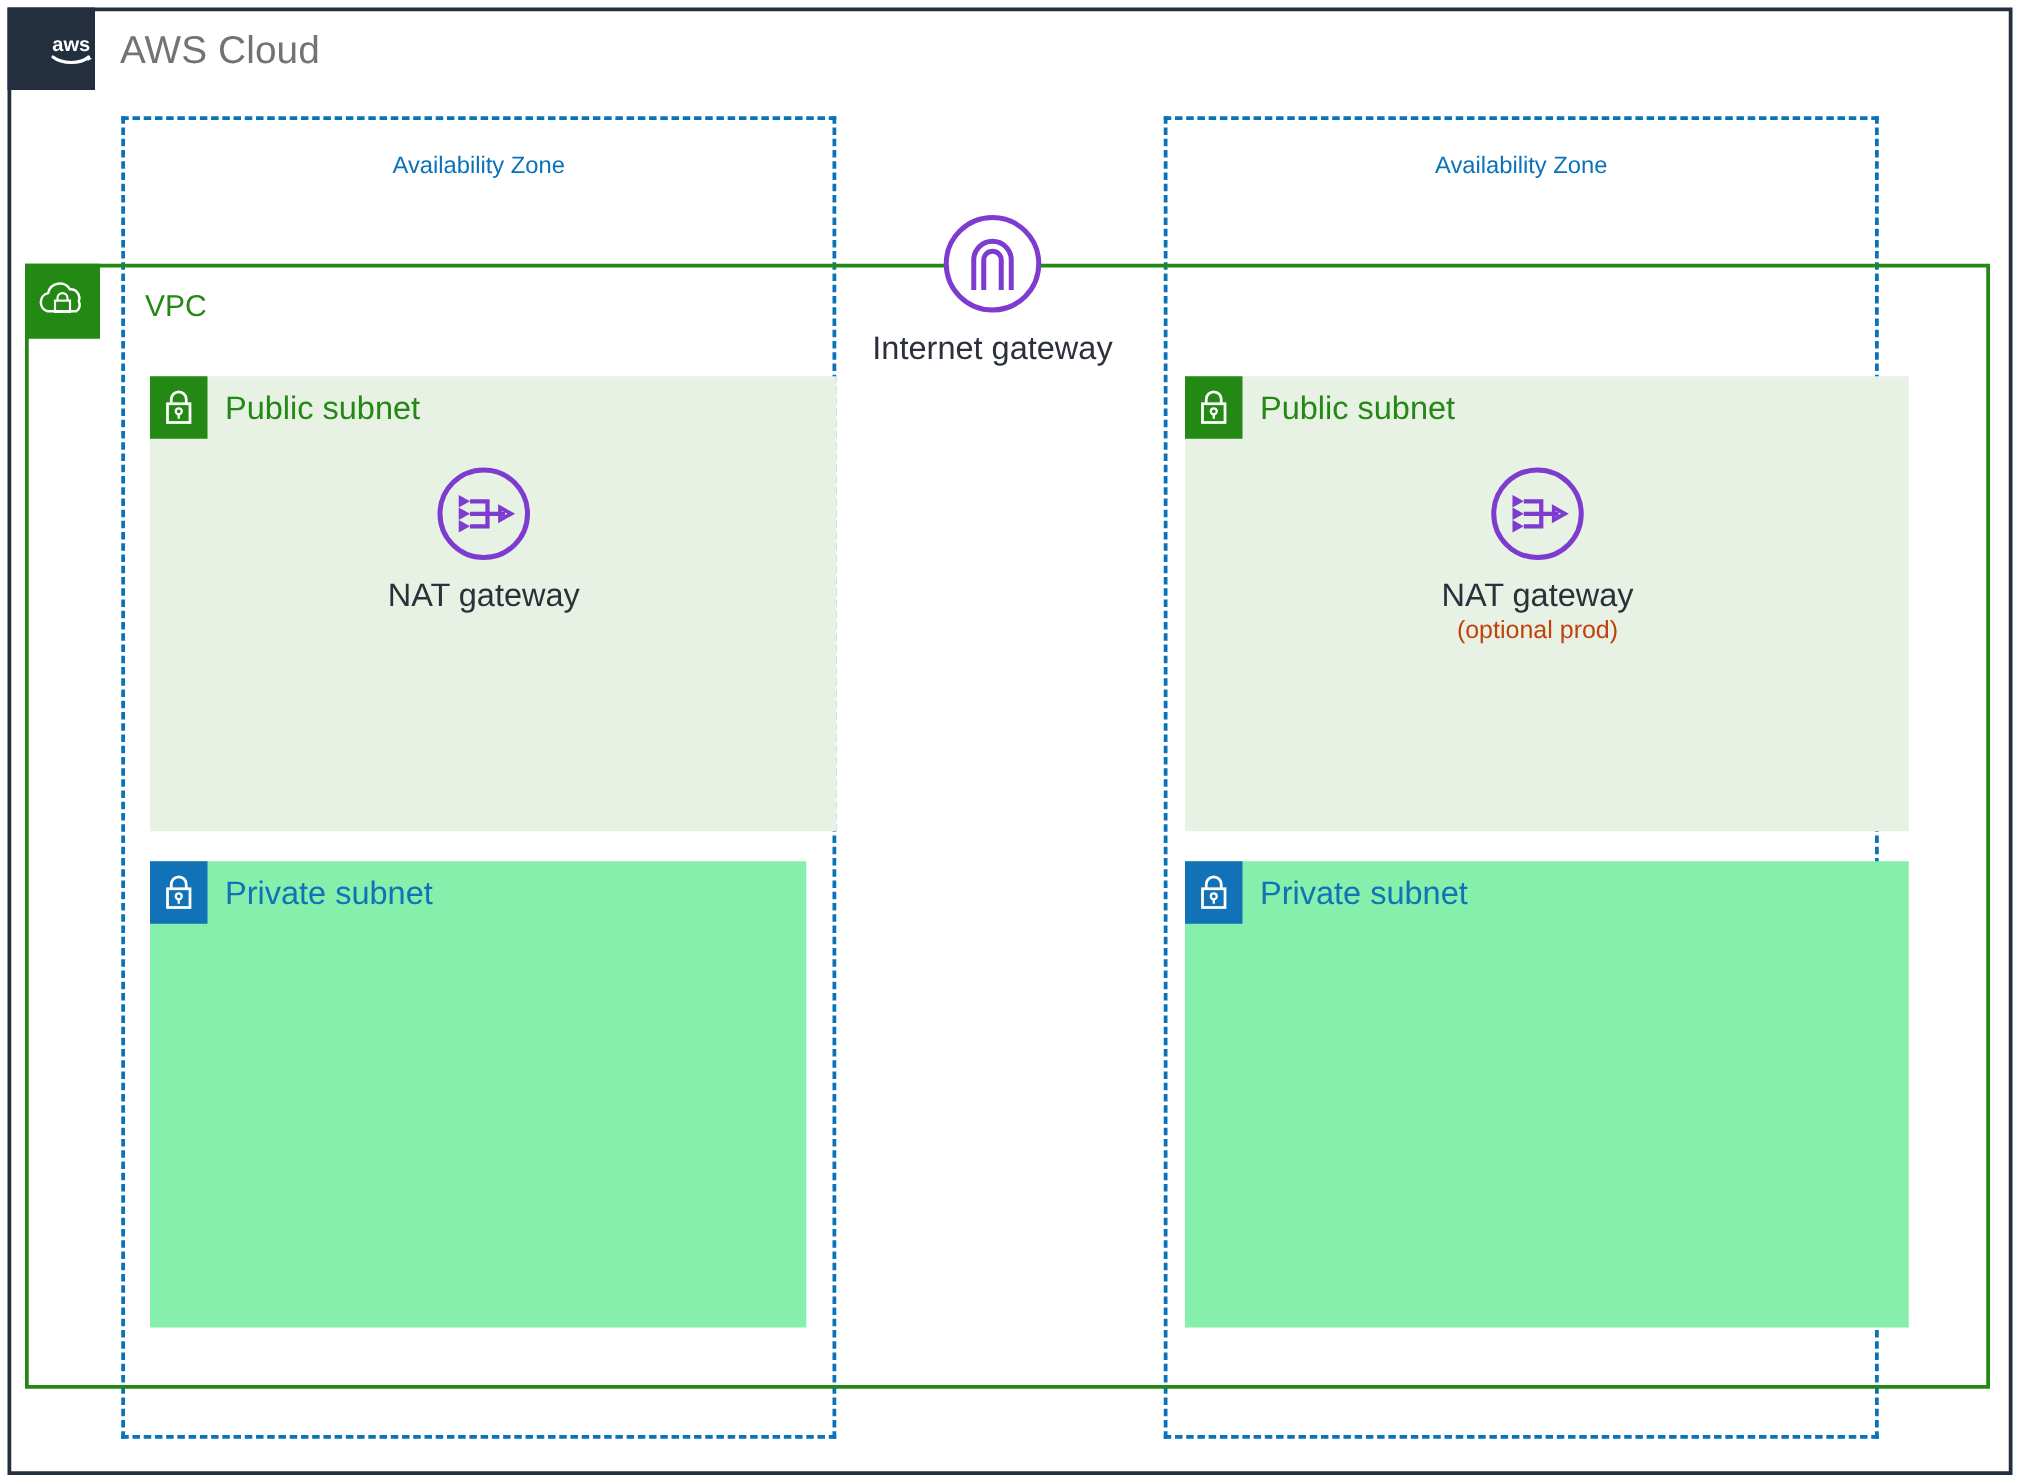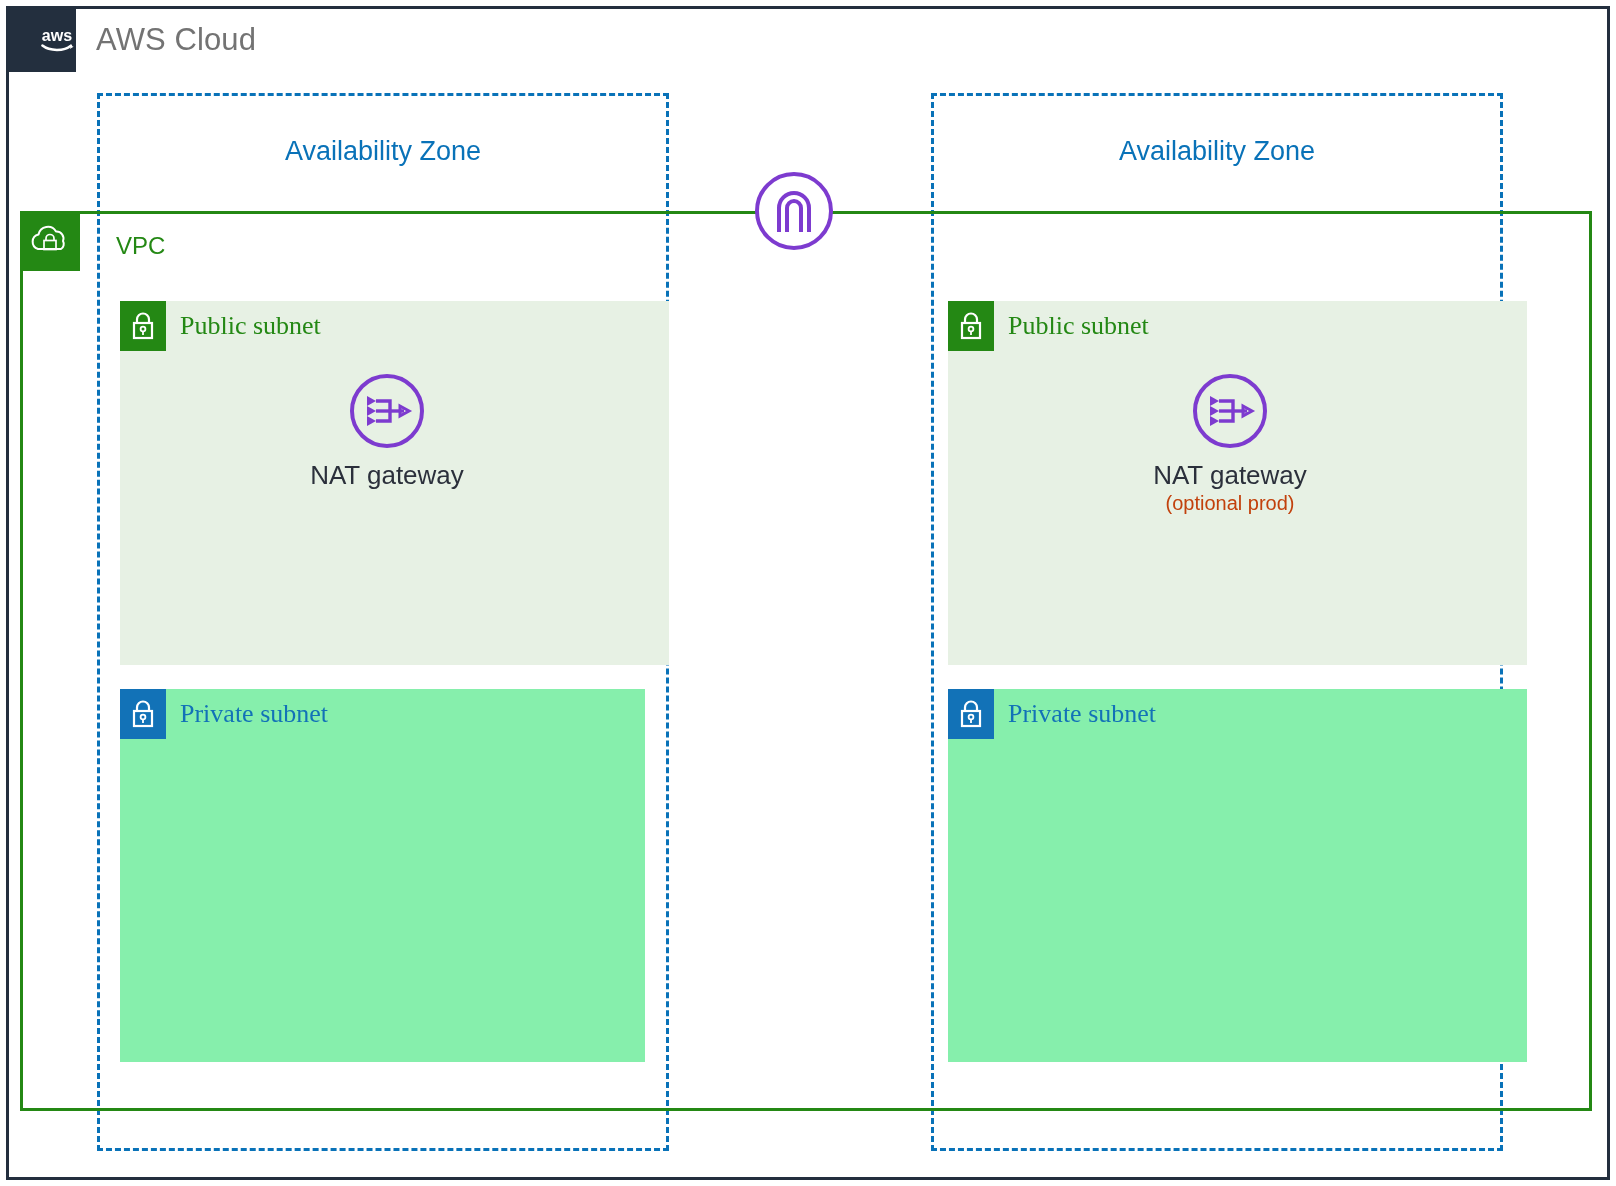--- a/index.html
+++ b/index.html
@@ -56,25 +56,25 @@
   .az {
     position: absolute;
     border: 3px dashed #0972B8;
     background: transparent;
   }
   .az.left  { left: 97px;  top: 93px; width: 572px; height: 1058px; }
   .az.right { left: 931px; top: 93px; width: 572px; height: 1058px; }
 
   .az-title {
     position: absolute;
-    top: 40px;
+    top: 26px;
     left: 0;
     width: 100%;
     text-align: center;
-    font-size: 27px;
+    font-size: 19px;
     color: #0972B8;
     white-space: nowrap;
   }
 
   
   .vpc-frame {
     position: absolute;
     left: 20px;
     top: 211px;
     width: 1572px;
@@ -115,21 +115,20 @@
   .subnet.private.left  { left: 120px; top: 689px;  width: 525px; height: 373px; }
   .subnet.public.right  { left: 948px; top: 301px;  width: 579px; height: 364px; }
   .subnet.private.right { left: 948px; top: 689px;  width: 579px; height: 373px; }
 
   .subnet-header {
     position: absolute;
     left: 0;
     top: 0;
     display: flex;
     align-items: center;
-    font-family: Liberation Serif, serif;
   }
   .subnet-icon-box {
     width: 46px;
     height: 50px;
     display: flex;
     align-items: center;
     justify-content: center;
     flex: none;
   }
   .subnet-icon-box.green { background: #248814; }
@@ -264,20 +263,21 @@
   <div class="vpc-label">VPC</div>
 
   <div class="node igw">
     <span class="circle-icon">
       <svg width="82" height="82" viewBox="0 0 82 82" aria-hidden="true">
         <circle cx="41" cy="41" r="37" stroke="#7D3BCF" stroke-width="4" fill="#ffffff"></circle>
         <path d="M26 62 V38 A15 15 0 0 1 56 38 V62" stroke="#7D3BCF" stroke-width="4" fill="none" stroke-linejoin="round"></path>
         <path d="M34 62 V38 A7 7 0 0 1 48 38 V62" stroke="#7D3BCF" stroke-width="4" fill="none" stroke-linejoin="round"></path>
       </svg>
     </span>
+    <div class="node-label">Internet gateway</div>
   </div>
 
   <div class="node nat-left">
     <span class="circle-icon">
       <svg width="78" height="78" viewBox="0 0 78 78" aria-hidden="true">
         <circle cx="39" cy="39" r="35" stroke="#7D3BCF" stroke-width="4" fill="none"></circle>
         <path d="M19 24 l 9 5 l -9 5 z" fill="#7D3BCF"></path>
         <path d="M19 34 l 9 5 l -9 5 z" fill="#7D3BCF"></path>
         <path d="M19 44 l 9 5 l -9 5 z" fill="#7D3BCF"></path>
         <path d="M28 29 H42 V49 H28" stroke="#7D3BCF" stroke-width="3.4" fill="none"></path>

